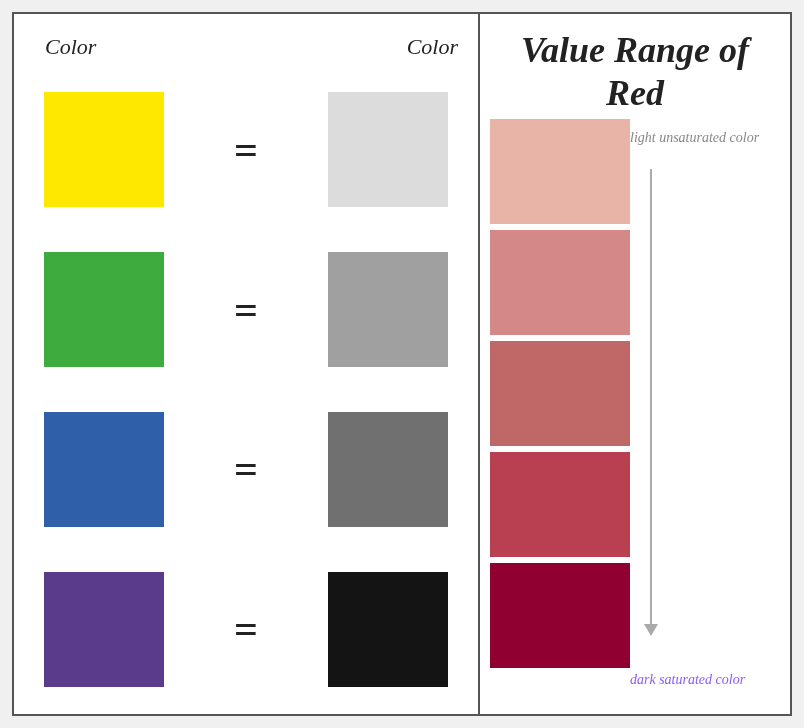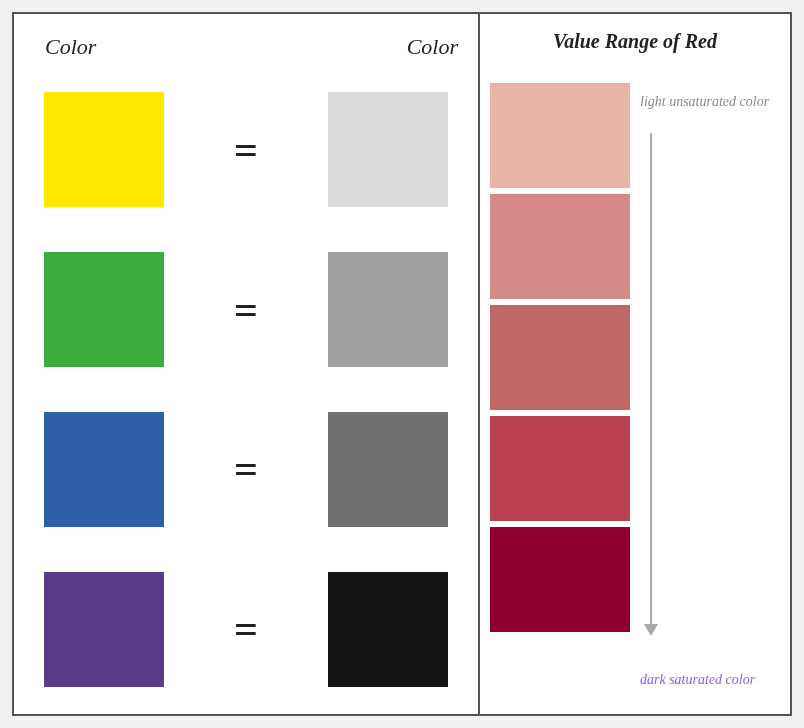--- a/index.html
+++ b/index.html
@@ -71,25 +71,25 @@
     }
     
     .right-panel {
       width: 310px;
       display: flex;
       flex-direction: column;
       align-items: center;
       padding: 15px 10px;
     }
     .right-title {
-      font-size: 20px;
+      font-size: 36px;
       font-weight: bold;
       color: #222;
       text-align: center;
-      margin-bottom: 30px;
+      margin-bottom: 4px;
       font-style: italic;
       line-height: 1.2;
     }
     .range-content {
       display: flex;
       flex-direction: row;
       width: 100%;
       align-items: stretch;
       flex: 1;
     }
@@ -100,21 +100,20 @@
       flex: 0 0 140px;
     }
     .red-swatch {
       width: 140px;
       height: 105px;
     }
     .arrow-labels-column {
       display: flex;
       flex-direction: column;
       align-items: flex-start;
-      padding-left: 10px;
       position: relative;
       flex: 1;
       gap: 25px;
     }
     .label-top {
       font-size: 14px;
       color: #888;
       line-height: 1.3;
       margin-top: 10px;
       font-style: italic;

